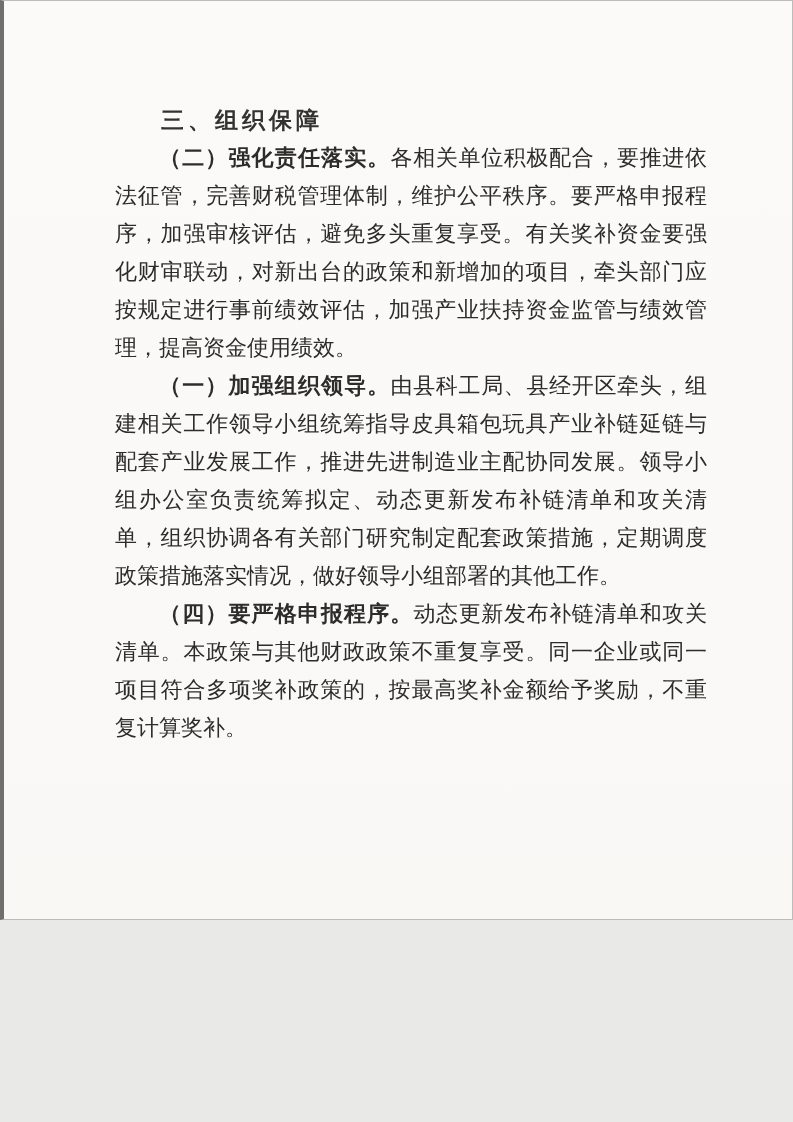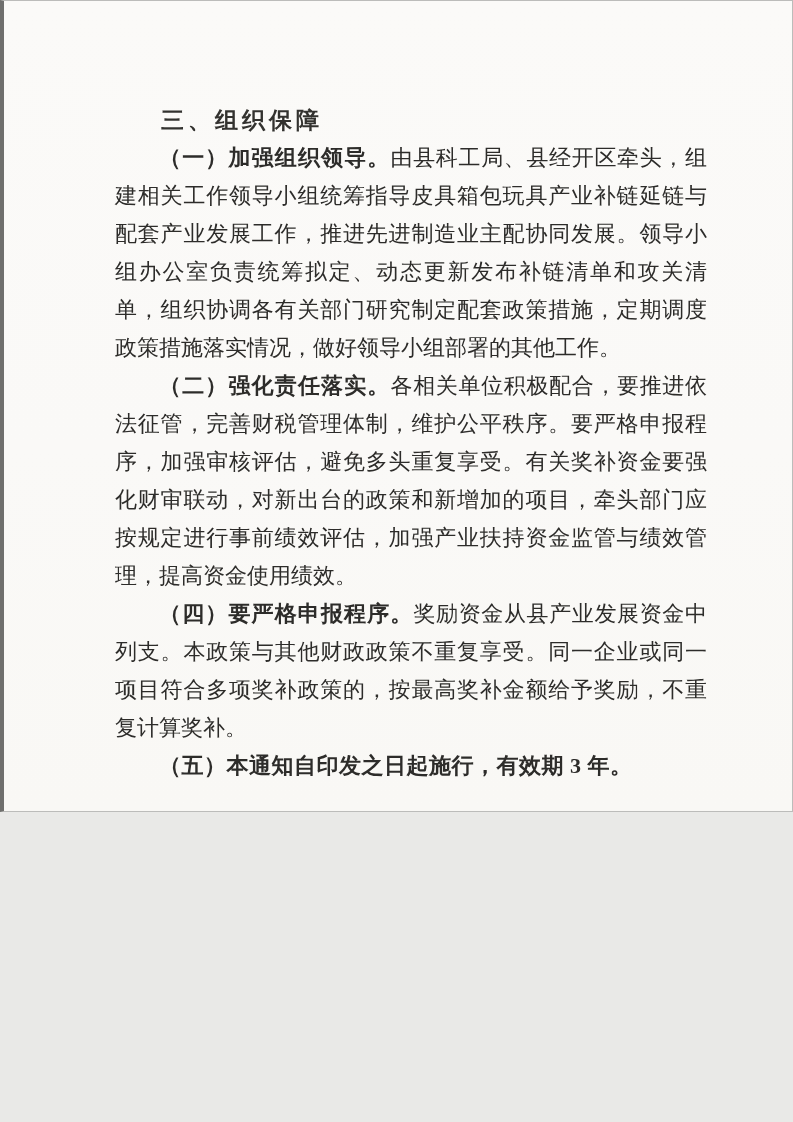--- a/index.html
+++ b/index.html
@@ -3,21 +3,21 @@
 <meta charset="utf-8">
 <style>
   * { margin: 0; padding: 0; box-sizing: border-box; }
   html, body {
     width: 793px; height: 1122px;
     background: #e9e9e7;
     font-family: "Liberation Serif", serif;
   }
   .page {
     position: relative;
-    width: 793px; height: 812px;
+    width: 793px; height: 920px;
     background: #fbfaf8;
     background-image: linear-gradient(180deg, #fbfaf8 0%, #faf9f7 55%, #f9f8f5 100%);
     border: 1px solid #bcbcba;
     border-left: 4px solid #6f6f6d;
     overflow: hidden;
     color: #2d2c2a;
     text-decoration: underline;
   }
   .content {
     position: absolute;
@@ -58,26 +58,25 @@
 </style>
 </head>
 <body>
 
 <div class="page">
 
   <div class="content">
 
     <div class="section-heading">三、组织保障</div>
 
+    <p class="para"><b>（二）强化责任落实。</b><span>各相关单位积极配合，要推进依法征管，完善财税管理体制，维护公平秩序。要严格申报程序，加强审核评估，避免多头重复享受。有关奖补资金要强化财审联动，对新出台的政策和新增加的项目，牵头部门应按规定进行事前绩效评估，加强产业扶持资金监管与绩效管理，提高资金使用绩效。</span></p>
+
     <p class="para"><b>（一）加强组织领导。</b><span>由县科工局、县经开区牵头，组建相关工作领导小组统筹指导皮具箱包玩具产业补链延链与配套产业发展工作，推进先进制造业主配协同发展。领导小组办公室负责统筹拟定、动态更新发布补链清单和攻关清单，组织协调各有关部门研究制定配套政策措施，定期调度政策措施落实情况，做好领导小组部署的其他工作。</span></p>
 
-    <p class="para"><b>（二）强化责任落实。</b><span>各相关单位积极配合，要推进依法征管，完善财税管理体制，维护公平秩序。要严格申报程序，加强审核评估，避免多头重复享受。有关奖补资金要强化财审联动，对新出台的政策和新增加的项目，牵头部门应按规定进行事前绩效评估，加强产业扶持资金监管与绩效管理，提高资金使用绩效。</span></p>
 
+    <p class="para"><b>（四）要严格申报程序。</b><span>动态更新发布补链清单和攻关清单。本政策与其他财政政策不重复享受。同一企业或同一项目符合多项奖补政策的，按最高奖补金额给予奖励，不重复计算奖补。</span></p>
 
-    <p class="para"><b>（四）要严格申报程序。</b><span>奖励资金从县产业发展资金中列支。本政策与其他财政政策不重复享受。同一企业或同一项目符合多项奖补政策的，按最高奖补金额给予奖励，不重复计算奖补。</span></p>
-
-    <p class="para all-bold"><b>（五）本通知自印发之日起施行，有效期 3 年。</b><span></span></p>
 
   </div>
 
   <div class="footer-pageno">– 5 –</div>
 
 </div>
 
 </body></html>

